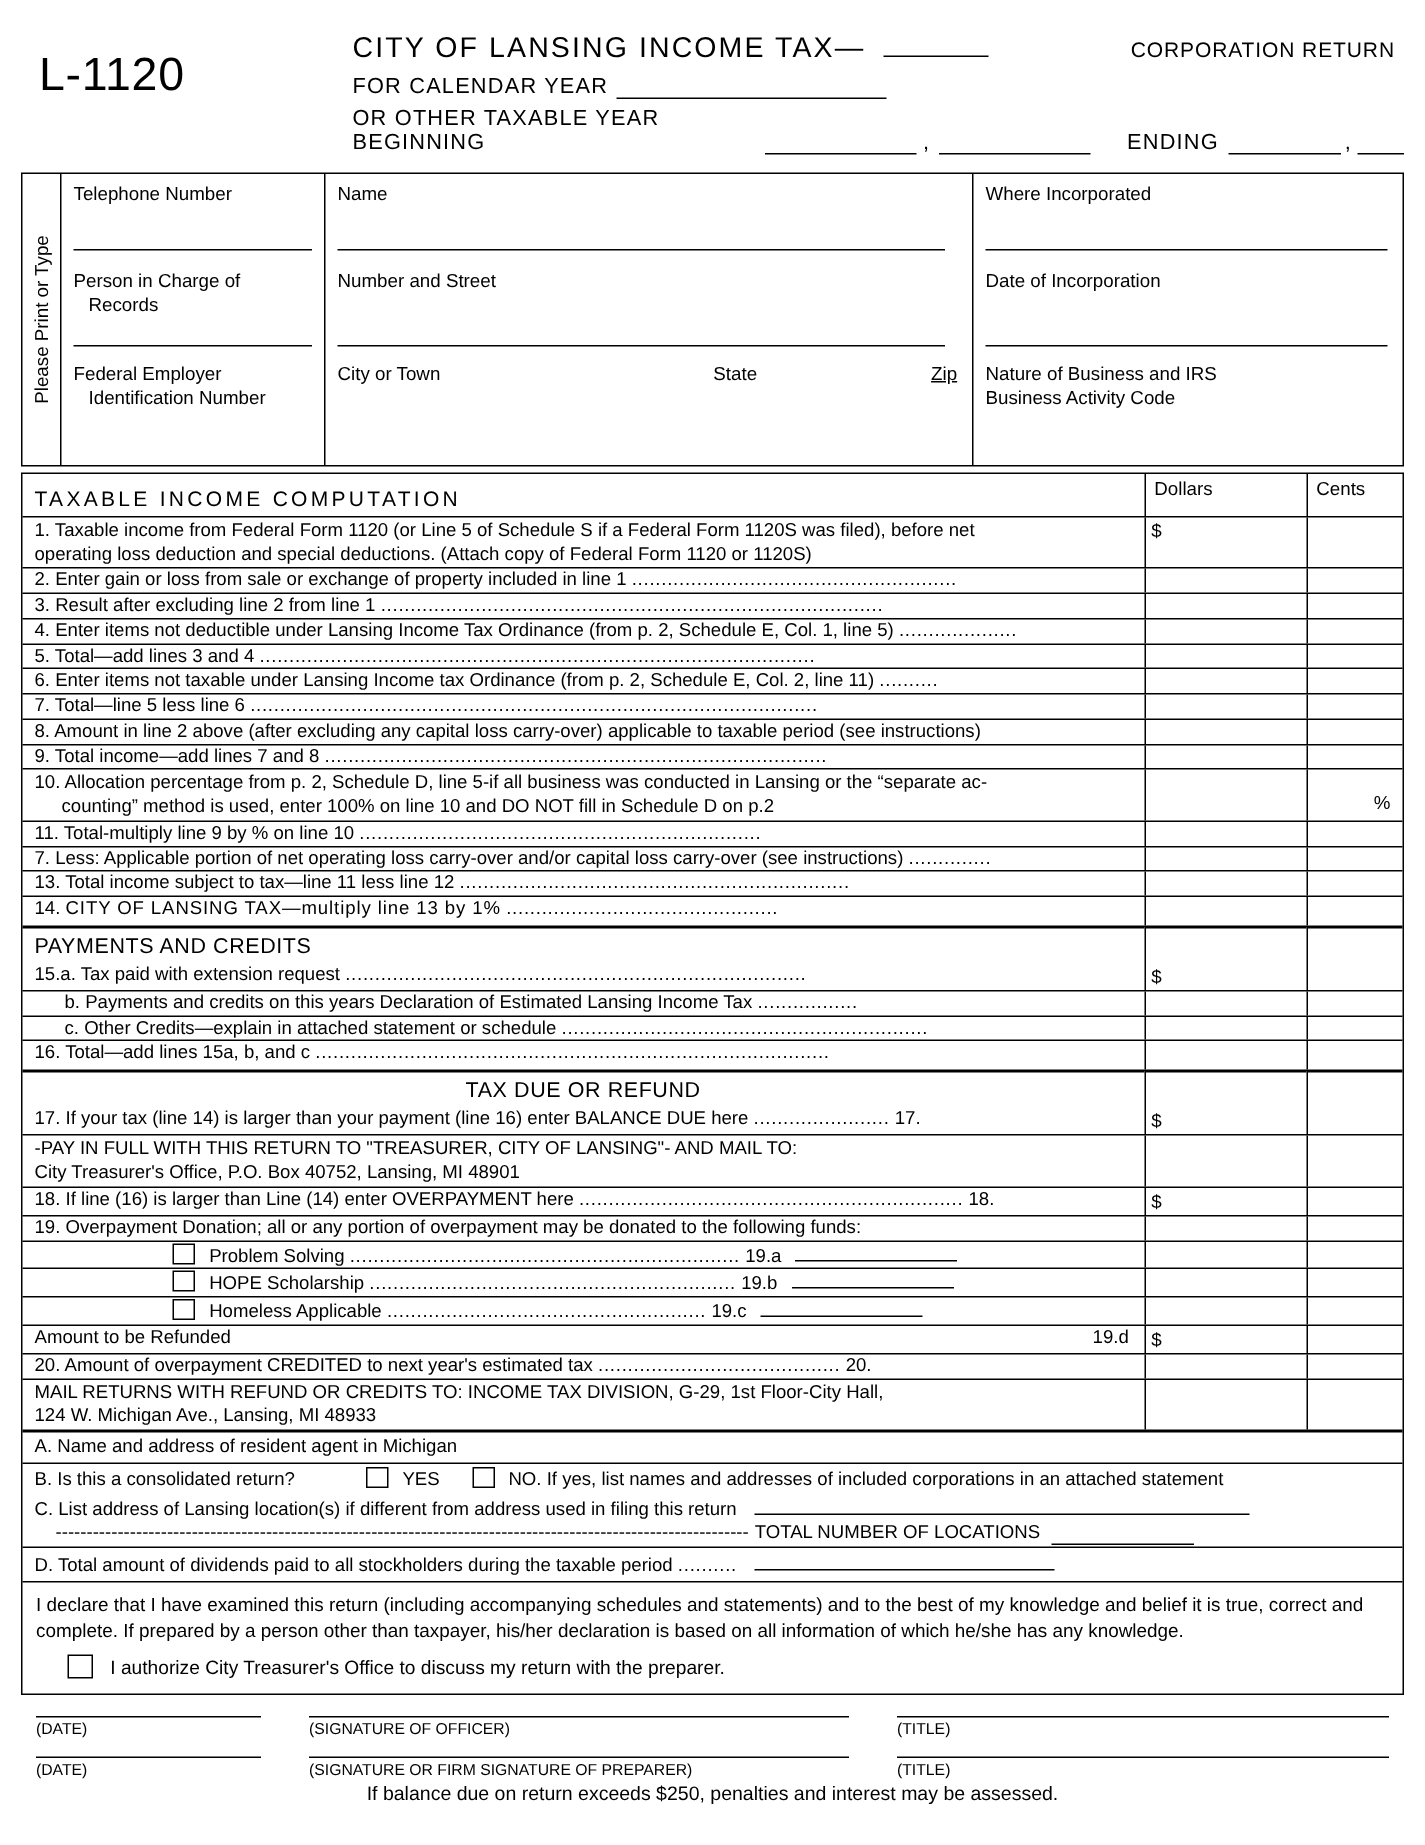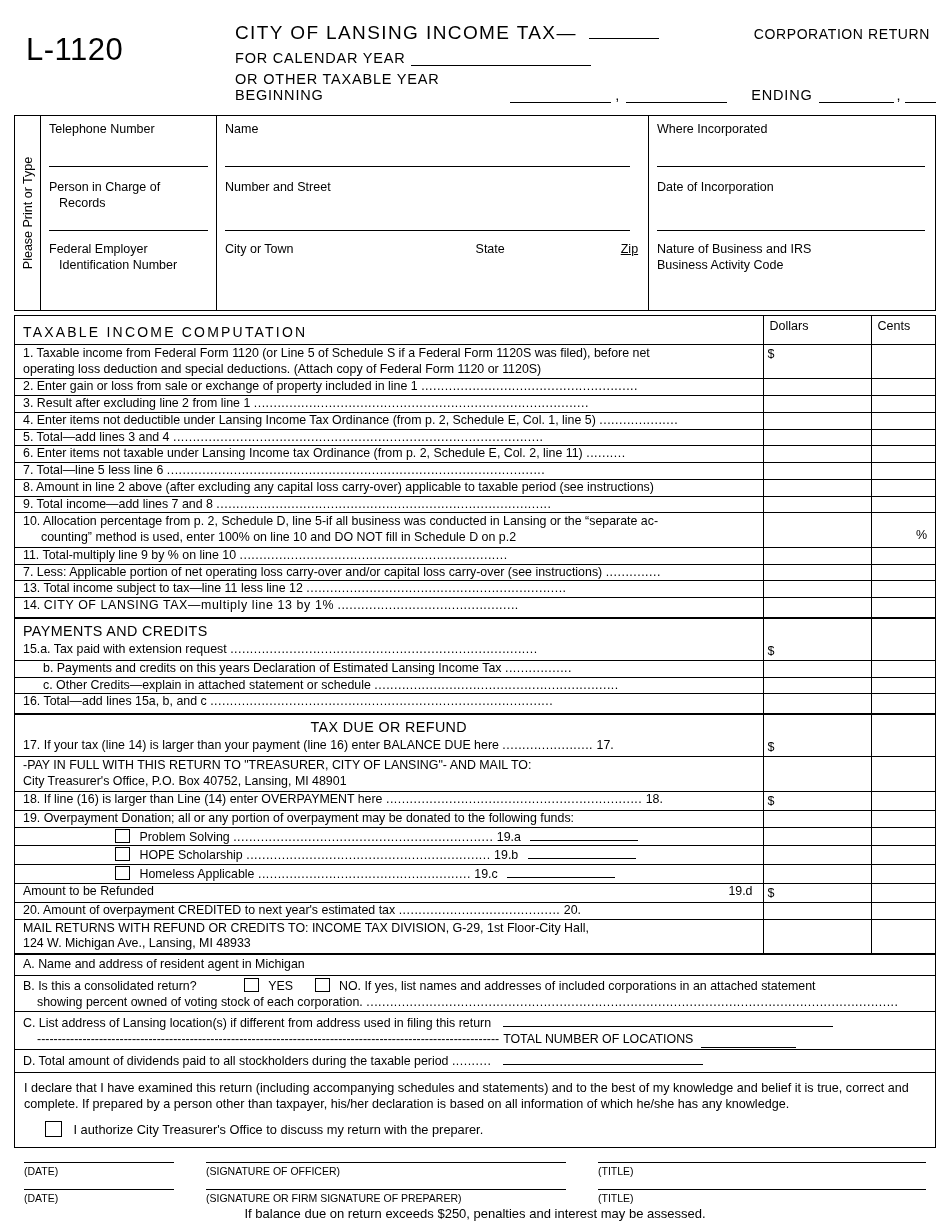--- a/index.html
+++ b/index.html
@@ -466,24 +466,20 @@
       <div class="txt" style="padding:2px 8px; border-bottom:1px solid #000;">
         <span>A. Name and address of resident agent in Michigan</span>
       </div>
       <div class="txt" style="padding:2px 8px 0 8px;">
         <span>B. Is this a consolidated return?</span>
         <span class="cb" style="margin-left:44px;"></span>
         <span>YES</span>
         <span class="cb" style="margin-left:18px;"></span>
         <span>NO. If yes, list names and addresses of included corporations in an attached statement</span>
       </div>
-      <div class="txt" style="padding:0 8px 1px 22px; border-bottom:1px solid #000;">
-        <span>showing percent owned of voting stock of each corporation.</span>
-        <span class="dots">.......................................................................................................................................</span>
-      </div>
       <div class="txt" style="padding:2px 8px 0 8px;">
         <span>C. List address of Lansing location(s) if different from address used in filing this return</span>
         <span class="inline-ul" style="width:330px; margin-left:8px;"></span>
       </div>
       <div class="txt" style="padding:0 8px 1px 22px; border-bottom:1px solid #000; display:flex; align-items:flex-end;">
         <span style="overflow:hidden; white-space:nowrap; flex:0 1 auto;">----------------------------------------------------------------------------------------------------------------</span>
         <span style="margin-left:4px;">TOTAL NUMBER OF LOCATIONS</span>
         <span class="inline-ul" style="width:95px; margin-left:8px;"></span>
       </div>
       <div class="txt" style="padding:2px 8px 2px 8px; border-bottom:1.4px solid #000;">

